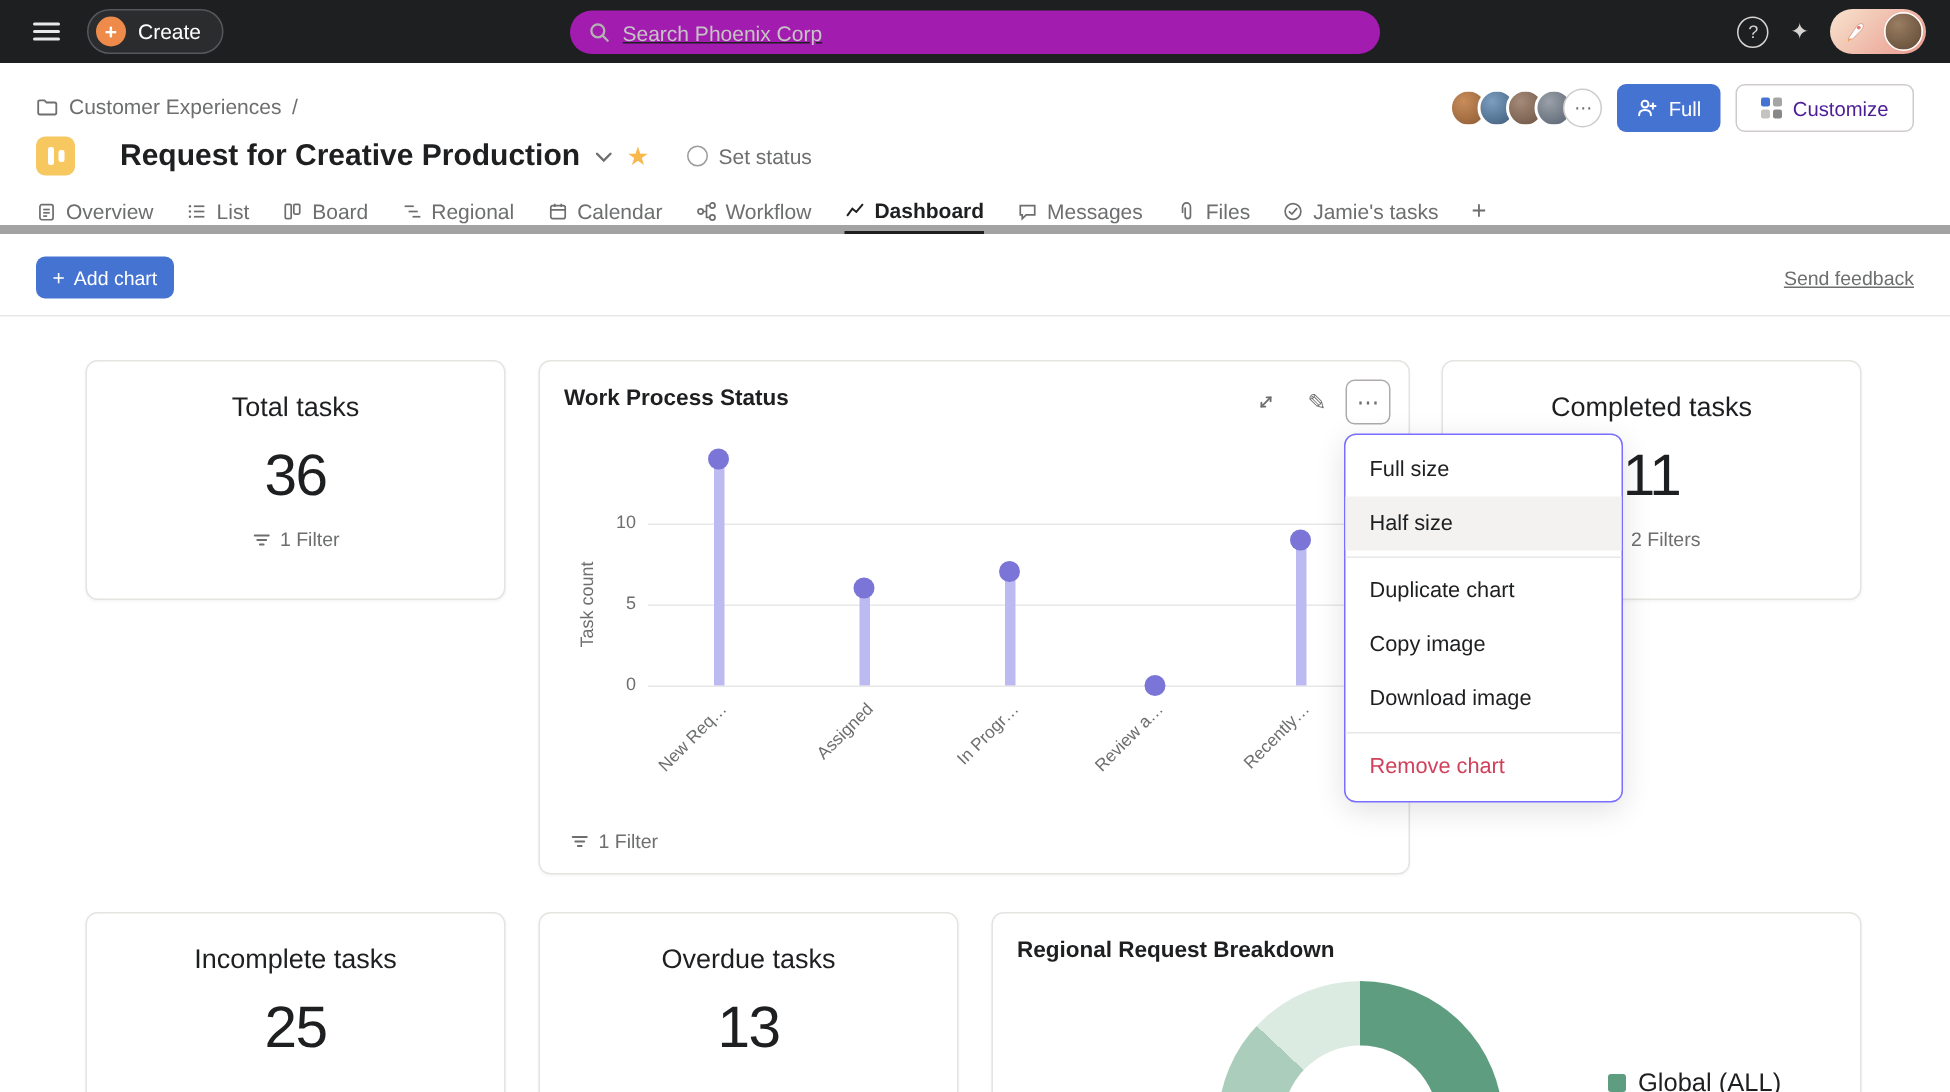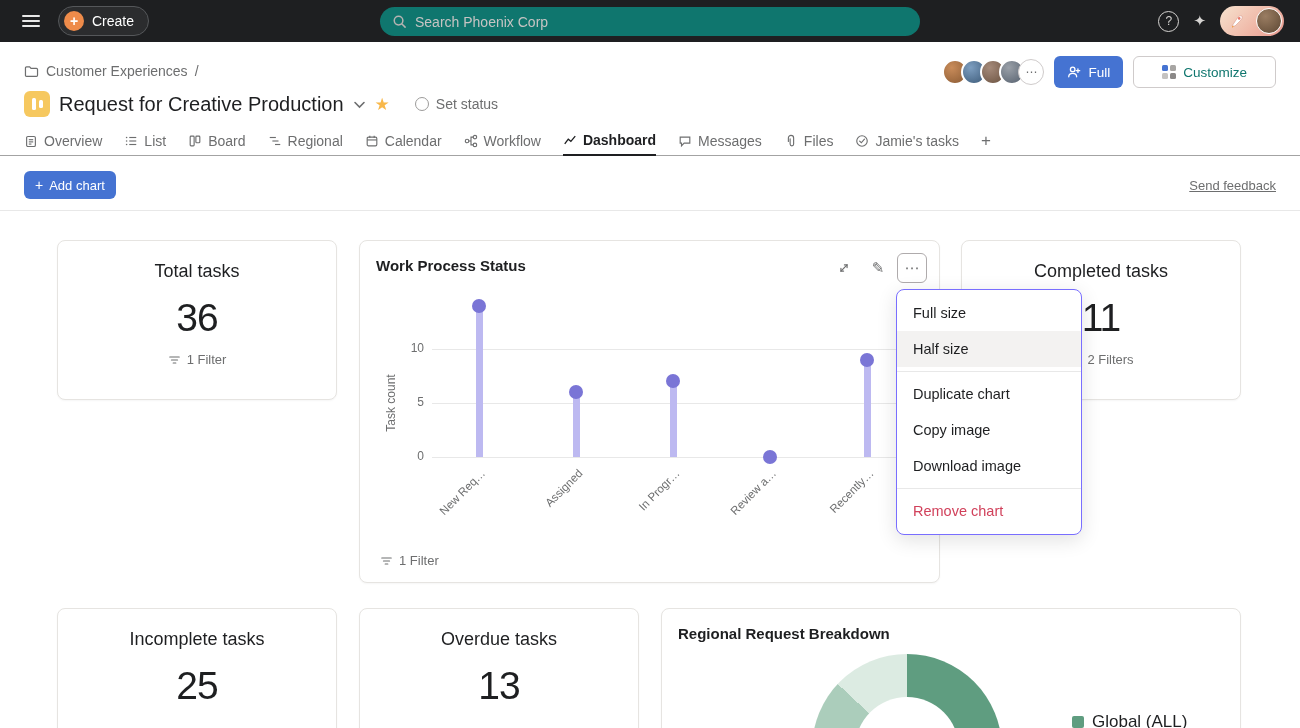--- a/index.html
+++ b/index.html
@@ -11,21 +11,21 @@
   .topbar { position:absolute; top:0; left:0; right:0; height:42px; background:#1e1f21;
     display:flex; align-items:center; padding:0 16px; z-index:60; }
   .hamburger { width:18px; height:12px; display:flex; flex-direction:column; justify-content:space-between; cursor:pointer; margin-left:6px;}
   .hamburger span { display:block; height:2px; border-radius:1px; background:#e8e8e8; }
   .create-btn { display:flex; align-items:center; gap:8px; margin-left:18px; height:30px;
     padding:0 14px 0 5px; border:1px solid #55575a; border-radius:16px; background:#2b2c2e; cursor:pointer; }
   .create-plus { width:20px; height:20px; border-radius:50%; background:#ee8b4a; color:#fff;
     font-size:14px; font-weight:bold; display:flex; align-items:center; justify-content:center; line-height:1; }
   .create-label { color:#fff; font-size:14px; }
   .searchbox { position:absolute; left:50%; transform:translateX(-50%); top:7px; width:540px; height:29px;
-    background:#0f766e; border-radius:15px; display:flex; align-items:center; padding:0 12px; }
+    background:#a21caf; border-radius:15px; display:flex; align-items:center; padding:0 12px;text-decoration:underline; }
   .searchbox input { flex:1; background:transparent; border:none; outline:none; color:#fff; font-size:14px; margin-left:8px; font-family:"Liberation Sans",sans-serif;}
   .searchbox input::placeholder { color:#c6c4c3; opacity:1; }
   .topbar-right { margin-left:auto; display:flex; align-items:center; gap:14px; }
   .help-circle { width:21px; height:21px; border:1.5px solid #d6d4d2; border-radius:50%; color:#d6d4d2;
     font-size:12px; display:flex; align-items:center; justify-content:center; cursor:pointer; }
   .sparkle { color:#d6d4d2; font-size:15px; cursor:pointer; }
   .profile-pill { width:64px; height:30px; border-radius:15px; overflow:hidden; display:flex; align-items:center;
     background:linear-gradient(135deg,#f7e3cf 0%,#efb6a6 60%,#e89a90 100%); cursor:pointer; position:relative; }
   .rocket { position:absolute; left:9px; top:7px; width:16px; height:16px; }
   .user-avatar { position:absolute; right:2px; top:2px; width:26px; height:26px; border-radius:50%;
@@ -40,38 +40,38 @@
   .avatar-stack .av { width:26px; height:26px; border-radius:50%; border:2px solid #fff; margin-left:-7px; cursor:pointer; }
   .avatar-stack .av:first-child { margin-left:0; }
   .av1 { background:radial-gradient(circle at 35% 30%, #c98c5a, #8a5a33); }
   .av2 { background:radial-gradient(circle at 35% 30%, #7d9ec0, #3c5a78); }
   .av3 { background:radial-gradient(circle at 35% 30%, #a58a7a, #6b5240); }
   .av4 { background:radial-gradient(circle at 35% 30%, #9aa0a8, #55606e); }
   .av-more { width:26px; height:26px; border-radius:50%; background:#fff; border:1px solid #cfcbcb; margin-left:-7px;
     display:flex; align-items:center; justify-content:center; color:#6d6e6f; font-size:12px; cursor:pointer; }
   .share-btn { height:32px; background:#4573d2; border-radius:6px; color:#fff; font-size:13.5px; font-weight:500;
     display:flex; align-items:center; gap:7px; padding:0 13px; cursor:pointer; border:none; }
-  .customize-btn { height:32px; background:#fff; border:1px solid #cfcbcb; border-radius:6px; color:#0f766e;
-    font-size:13.5px; font-weight:500; display:flex; align-items:center; gap:7px; padding:0 28px; cursor:pointer; }
+  .customize-btn { height:32px; background:#fff; border:1px solid #cfcbcb; border-radius:6px; color:#4c1d95;
+    font-size:13.5px; font-weight:500; display:flex; align-items:center; gap:7px; padding:0 16px; cursor:pointer; }
   .grid-icon { display:grid; grid-template-columns:6px 6px; grid-template-rows:6px 6px; gap:2px; }
   .grid-icon i { border-radius:1.5px; }
   .gi1 { background:#4573d2; } .gi2 { background:#a7a5a3; } .gi3 { background:#c5c3c1; } .gi4 { background:#8a8887; }
 
   .title-row { position:absolute; left:24px; top:88px; display:flex; align-items:center; gap:9px; height:32px; }
   .project-icon { width:26px; height:26px; border-radius:6px; background:#f6c85f; display:flex; align-items:center;
     justify-content:center; gap:3px; cursor:pointer; }
   .project-icon i { display:block; width:4px; background:#fff; border-radius:1.5px; }
-  .page-title { font-size:20px; font-weight:400; }
+  .page-title { font-size:20px; font-weight:700;margin-left:21px; }
   .chev { cursor:pointer; display:flex; align-items:center; }
   .star { color:#f8b84b; font-size:17px; cursor:pointer; }
   .set-status { display:flex; align-items:center; gap:7px; color:#6d6e6f; font-size:14px; margin-left:16px; cursor:pointer; }
   .status-circle { width:14px; height:14px; border:1.5px solid #9c9b9a; border-radius:50%; }
 
   
-  .tabs-row { position:absolute; left:0; right:0; top:126px; height:30px; border-bottom:1px solid #a3a3a3; }
+  .tabs-row { position:absolute; left:0; right:0; top:126px; height:30px; border-bottom:6px solid #a3a3a3; }
   .tabs { display:flex; align-items:center; gap:22px; padding-left:24px; height:30px; }
   .tab { display:flex; align-items:center; gap:6px; font-size:14px; color:#6d6e6f; height:30px; cursor:pointer; white-space:nowrap; }
   .tab svg { stroke:#6d6e6f; }
   .tab.active { color:#1e1f21; font-weight:700; border-bottom:2px solid #1e1f21; }
   .tab.active svg { stroke:#1e1f21; }
   .tab-plus { font-size:17px; color:#6d6e6f; cursor:pointer; }
 
   
   .toolbar { position:absolute; left:0; right:0; top:157px; height:54px; border-bottom:1px solid #e8e8e8; }
   .add-chart-btn { position:absolute; left:24px; top:14px; height:28px; background:#4573d2; border:none; color:#fff;

